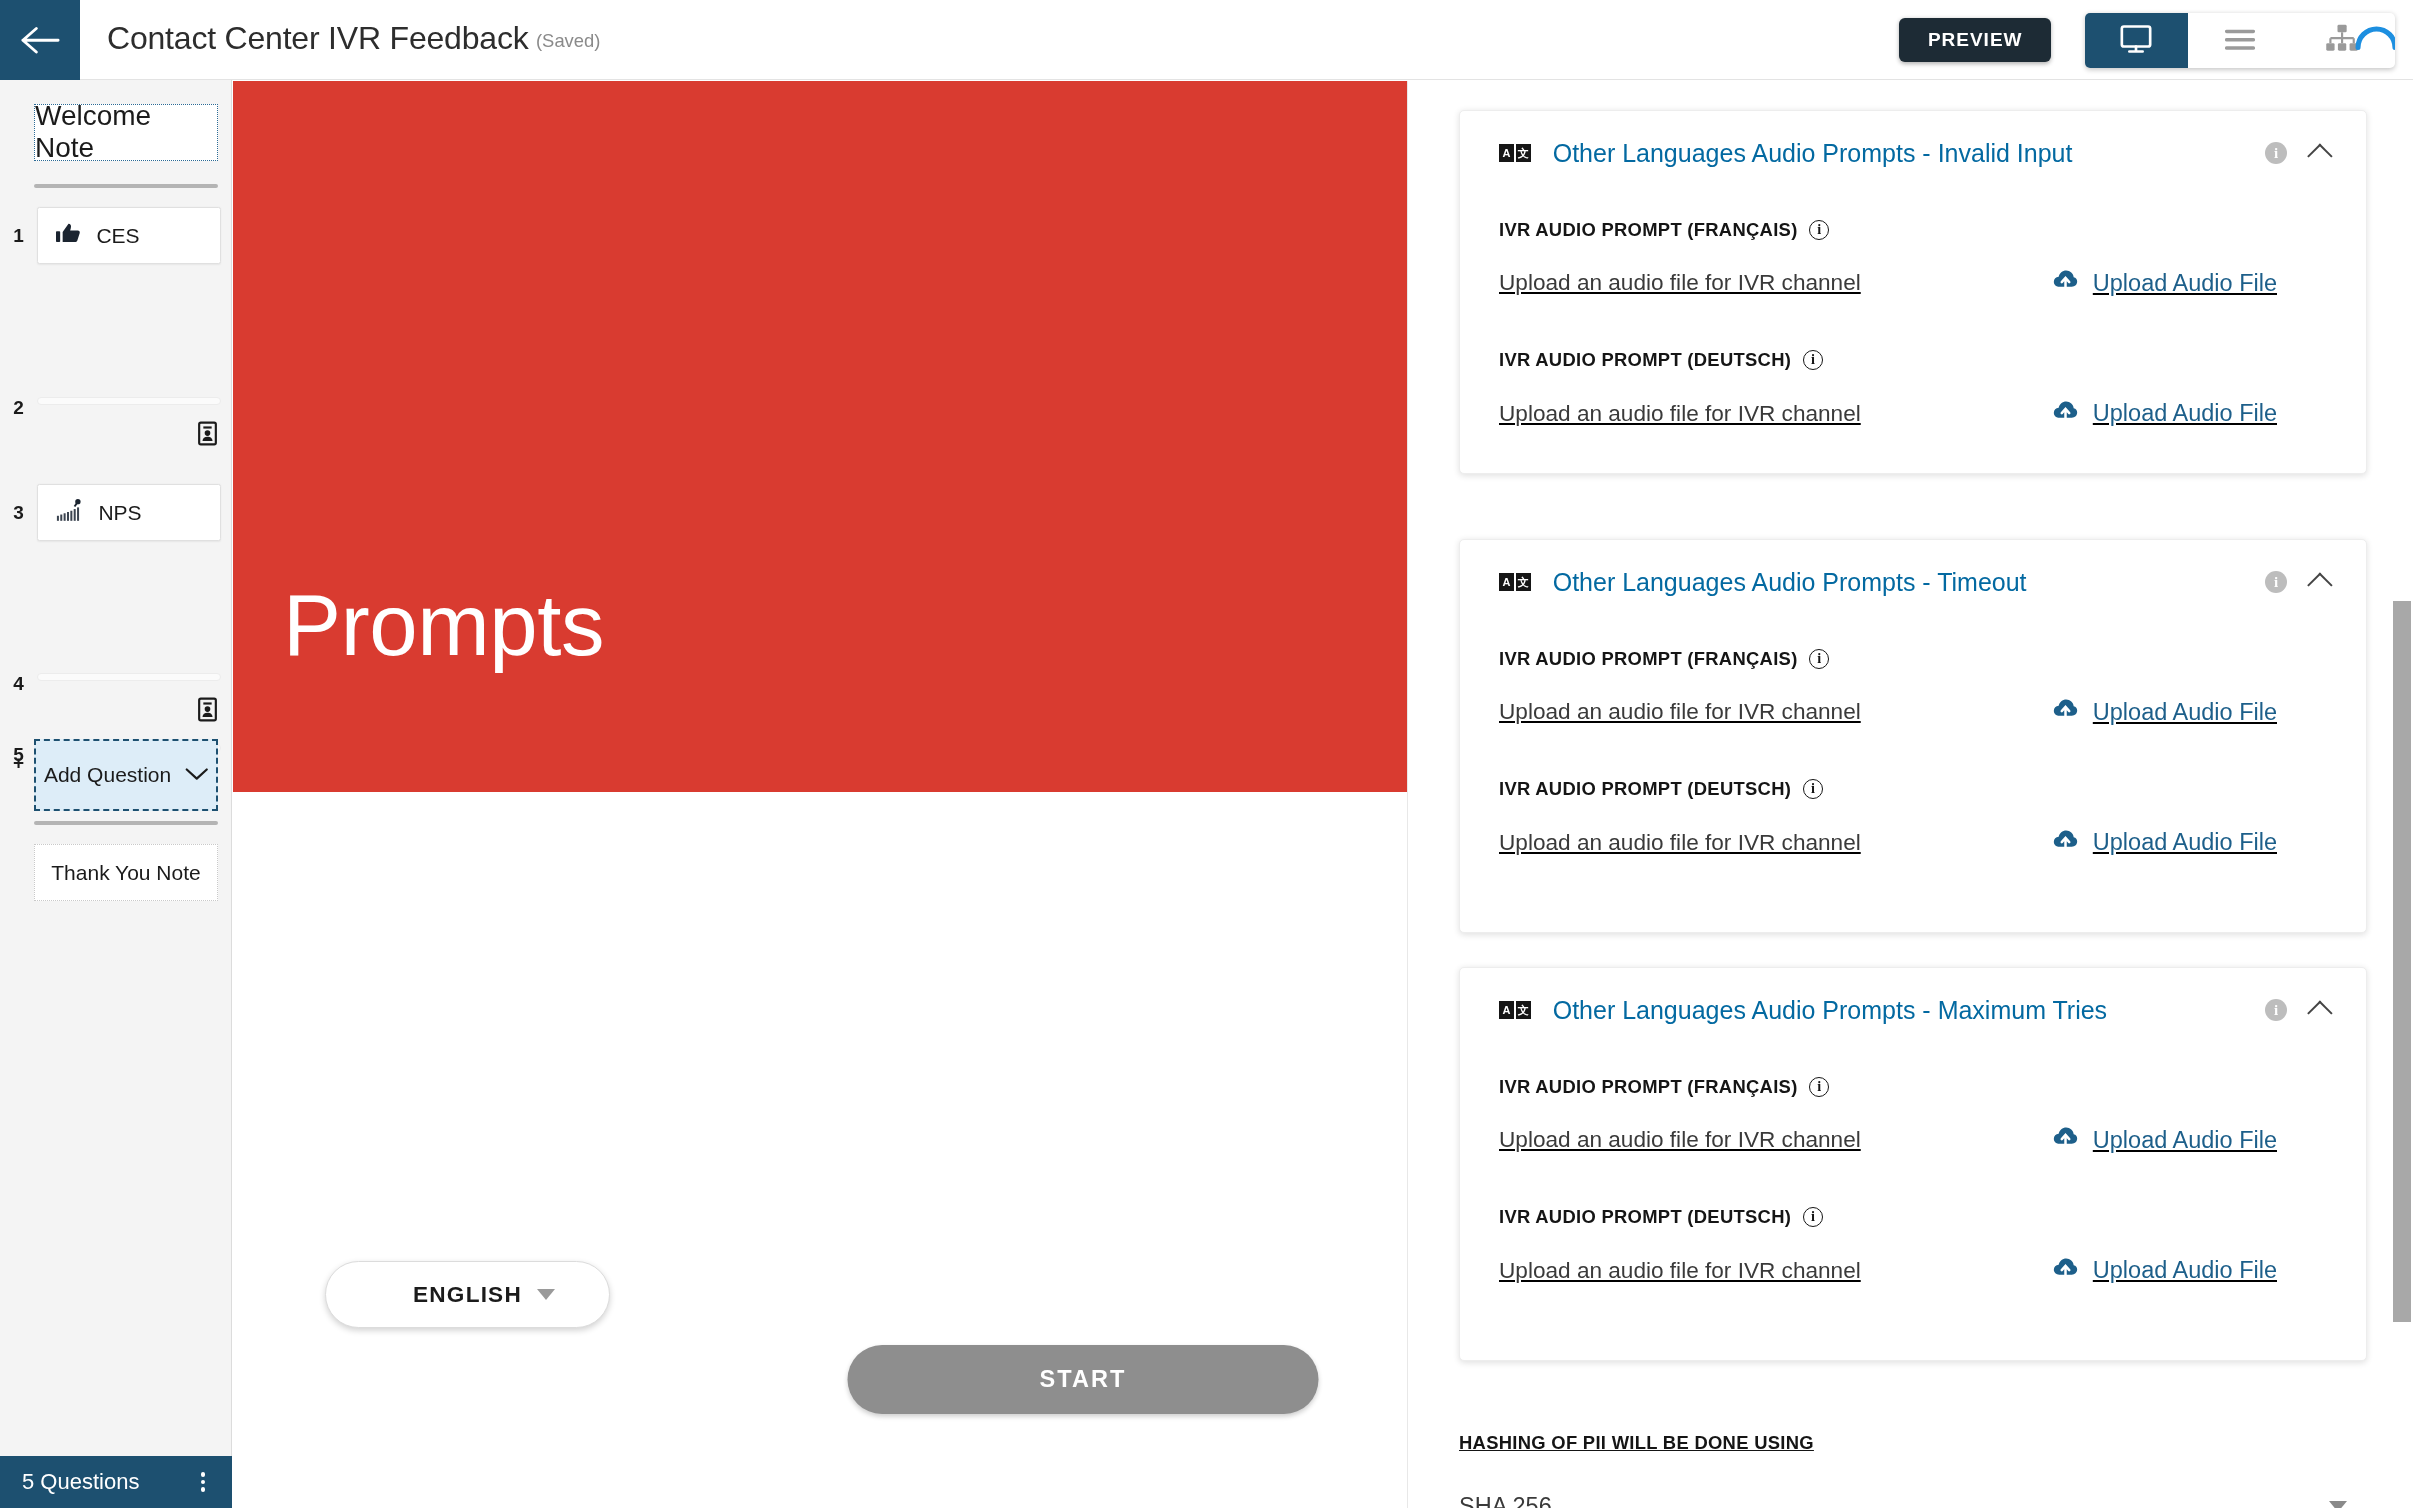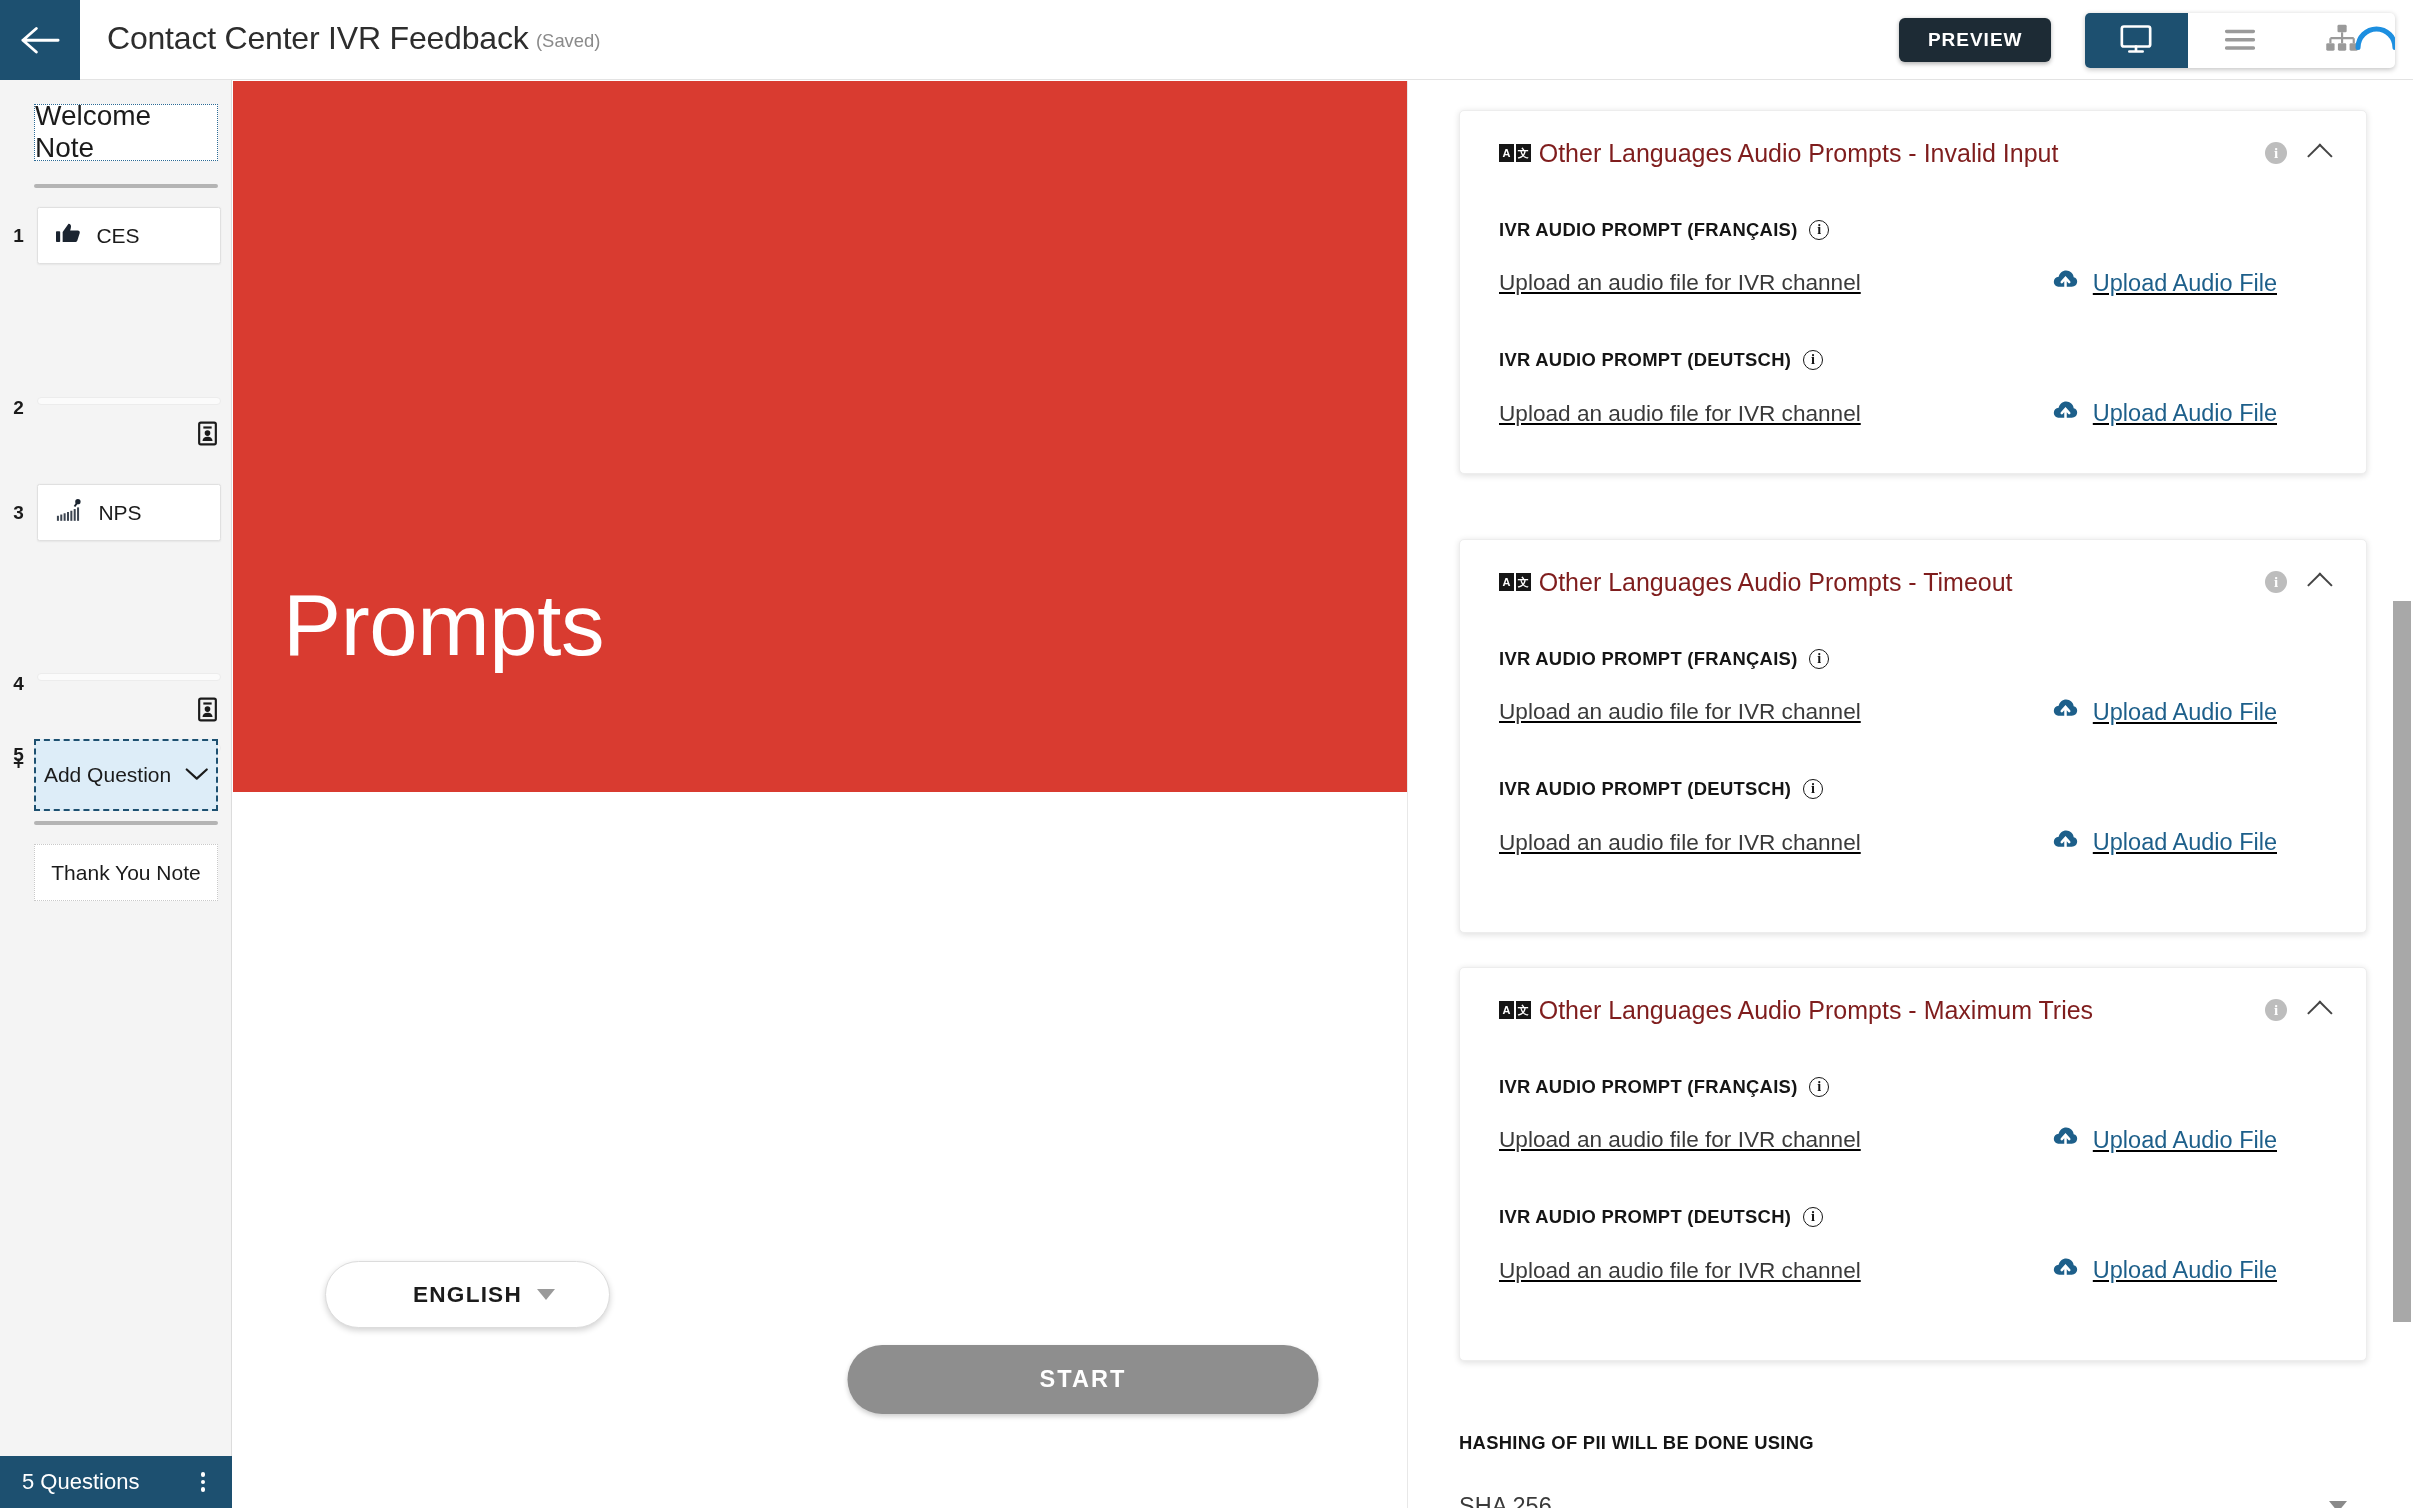--- a/index.html
+++ b/index.html
@@ -206,21 +206,21 @@
     background: #fff;
     border: 0.8px solid #ededed; border-radius: 5px;
     box-shadow: 0 1.7px 6.7px rgba(0,0,0,.12);
   }
   .card-head {
     position: relative; height: 84px;
     display: flex; align-items: center;
     padding: 0 37px 0 39px;
   }
   .card-head-title {
-    font-size: 25px; color: #7f1d1d; margin-left: 8px; white-space: nowrap;
+    font-size: 25px; color: #0369a1; margin-left: 22px; white-space: nowrap;
   }
   .card-head-right {
     margin-left: auto; display: flex; align-items: center; gap: 23.5px;
   }
   .prompt-block { padding: 0 39px; }
   .prompt-label-row {
     display: flex; align-items: center; gap: 11.7px;
     margin-bottom: 28.5px;
   }
   .prompt-label {
@@ -258,21 +258,21 @@
   .chevron-up {
     width: 18.4px; height: 18.4px;
     border-top: 2.5px solid #444; border-right: 2.5px solid #444;
     transform: rotate(-45deg); margin-top: 6.7px;
     cursor: pointer;
   }
 
   
   #hashing-label {
     position: absolute; left: 50px; top: 1351px;
-    font-size: 18.4px; font-weight: bold; color: #151515; letter-spacing: 0.3px;
+    font-size: 18.4px; font-weight: bold; color: #151515; letter-spacing: 0.3px; text-decoration: underline;
   }
   #hashing-select {
     position: absolute; left: 50px; top: 1401px;
     width: 908px; height: 50px;
     display: flex; align-items: center;
     border-bottom: 0.8px solid #dcdcdc;
     cursor: pointer;
   }
   #hashing-select-value { font-size: 23.5px; color: #3a3a3a; }
   #hashing-select-caret {

